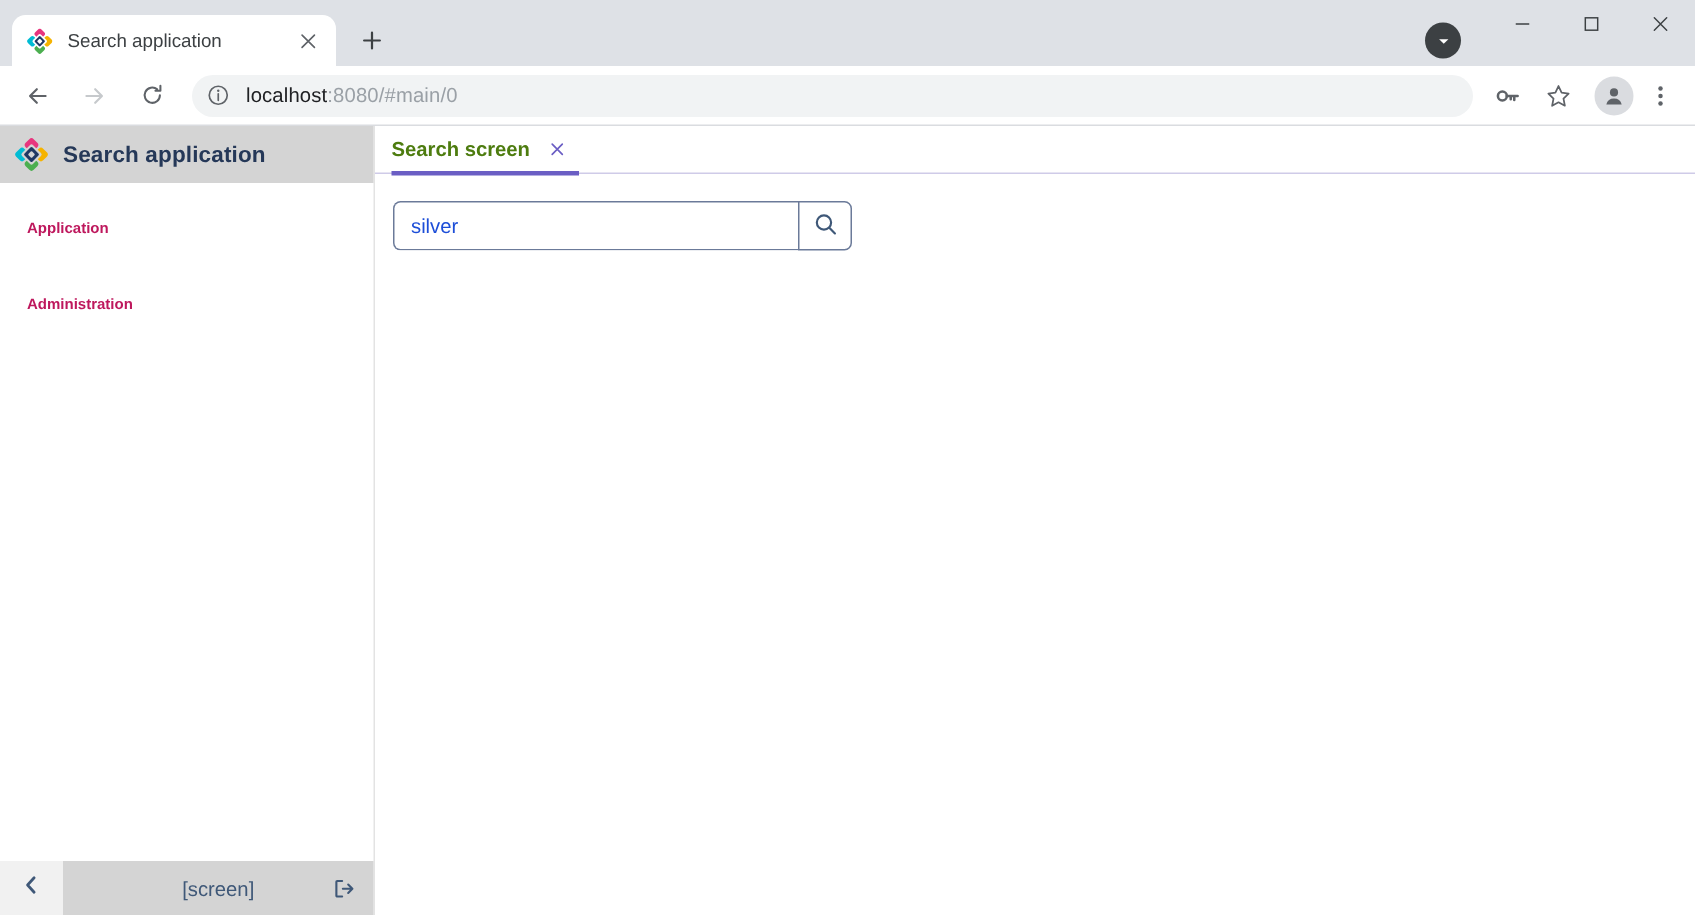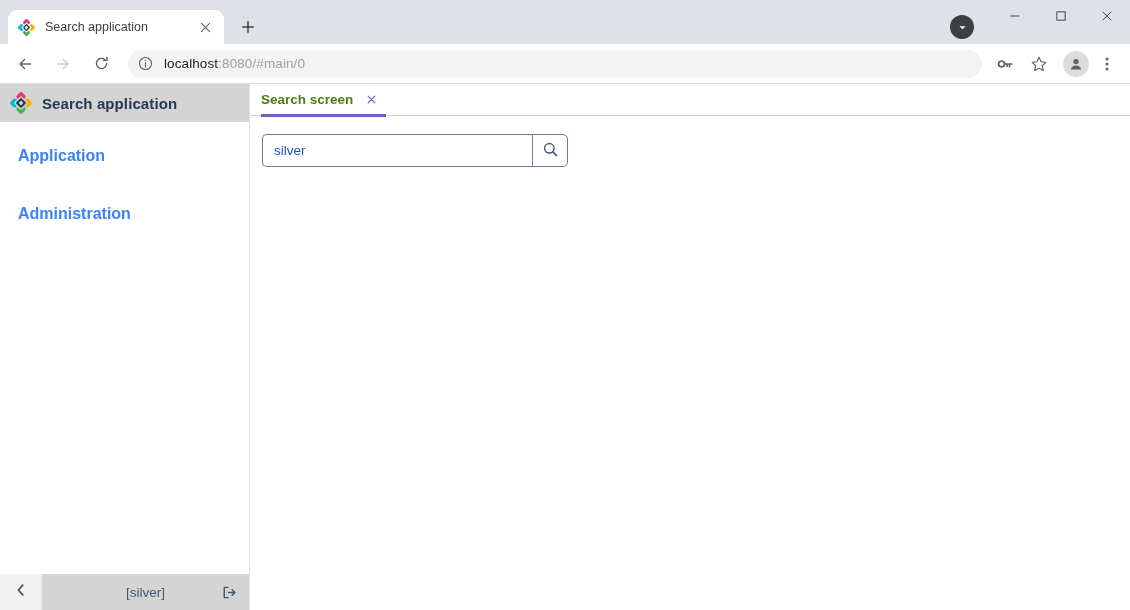--- a/index.html
+++ b/index.html
@@ -118,22 +118,22 @@
     background: #d4d4d4;
     display: flex; align-items: center;
     padding-left: 10px;
   }
   .sb-logo { width: 22px; height: 22px; flex: 0 0 22px; margin-right: 10px; }
   .sb-title { font-size: 15px; font-weight: bold; color: #253858; letter-spacing: 0.1px; }
 
   .sb-menu { padding-top: 16px; flex: 1; }
   .sb-item {
     padding: 9px 18px;
-    font-size: 16px; font-weight: bold;
-    color: #3b82f6;
+    font-size: 10px; font-weight: bold;
+    color: #be185d;
   }
   .sb-item + .sb-item { margin-top: 22px; }
 
   .sb-tz {
     text-align: center;
     font-size: 13.5px;
     color: #3f5878;
     padding: 10px 0 14px 0;
   }
   .sb-footer {
@@ -352,21 +352,21 @@
 
       <div class="sb-footer">
         <div class="sb-collapse">
           <span>
             <svg viewBox="0 0 16 16" width="14" height="14">
               <path d="M10 2.5 L5 8 L10 13.5" stroke="#3f5878" stroke-width="2.1" fill="none" stroke-linecap="round" stroke-linejoin="round"></path>
             </svg>
           </span>
         </div>
         <div class="sb-user">
-          <span>[silver]</span>
+          <span>[screen]</span>
           <span class="sb-logout">
             <svg viewBox="0 0 16 16" width="15" height="15">
               <path d="M6.5 2.5 H3 A0.6 0.6 0 0 0 2.4 3.1 V12.9 A0.6 0.6 0 0 0 3 13.5 H6.5" stroke="#3f5878" stroke-width="1.5" fill="none" stroke-linecap="round" stroke-linejoin="round"></path>
               <path d="M7 8 H13.6 M10.8 5 L13.8 8 L10.8 11" stroke="#3f5878" stroke-width="1.5" fill="none" stroke-linecap="round" stroke-linejoin="round"></path>
             </svg>
           </span>
         </div>
       </div>
     </div>
 

